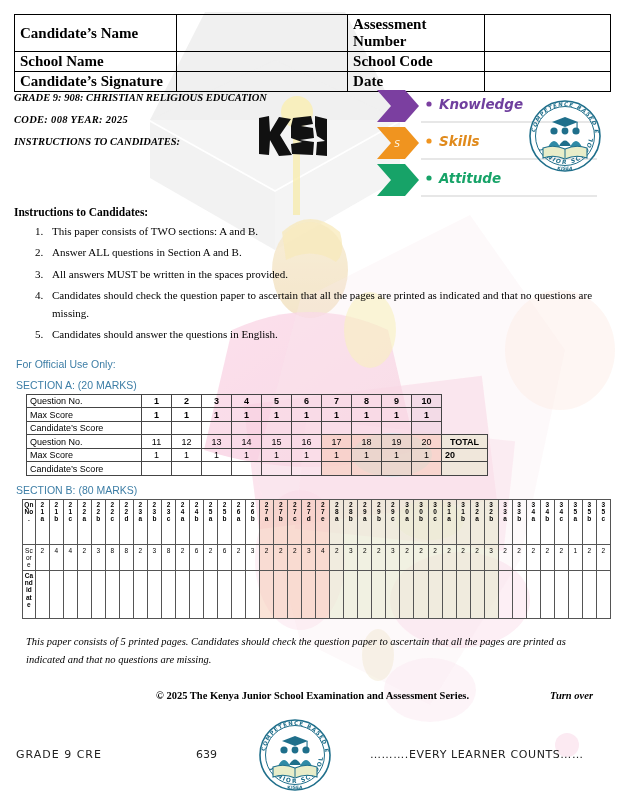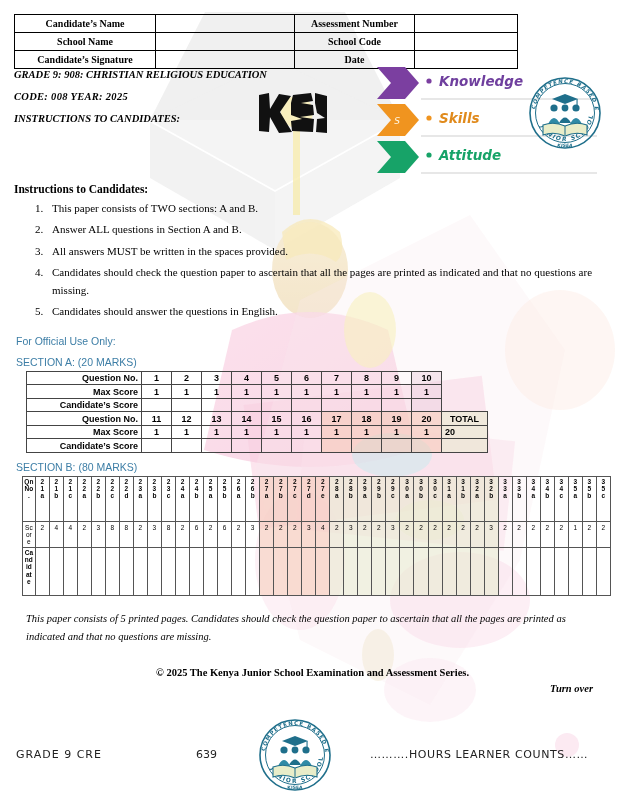--- a/index.html
+++ b/index.html
@@ -9,21 +9,21 @@
   }
   .page{position:absolute;inset:0;width:625px;height:810px;}
 
   
   .wm{position:absolute;inset:0;pointer-events:none;z-index:0;opacity:.55;}
   .wm svg{width:625px;height:810px;display:block;}
 
   .content{position:relative;z-index:2;padding:0 14px;}
 
   
-  table.cand{border-collapse:collapse;width:504px;margin-top:14px;font-weight:bold;font-size:10px;text-align:center;}
+  table.cand{border-collapse:collapse;width:597px;margin-top:14px;font-weight:bold;font-size:15px;}
   table.cand td{border:1px solid #000;height:15px;padding:1px 5px;}
   .c-lbl1{width:150px;}
   .c-in1{width:160px;}
   .c-lbl2{width:125px;margin-left:32px;}
   .c-in2{width:115px;}
 
   h1.doctitle{
     text-align:center;font-size:12.5px;font-weight:bold;margin:7px 0 11px 0;
     letter-spacing:.1px;
   }
@@ -43,44 +43,44 @@
   .instr-h{font-weight:bold;font-size:11.5px;margin:6px 0 5px 0;}
   ol.instr{margin:0 0 0 6px;padding-left:26px;font-size:11px;line-height:1.62;}
   ol.instr li{margin-bottom:3.5px;padding-left:6px;}
 
   .official{color:#3d7ea6;font-size:10.5px;margin:14px 0 9px 2px;font-family:"Liberation Sans",sans-serif;}
   .sect-h{color:#3d7ea6;font-size:10.5px;margin:8px 0 3px 2px;font-family:"Liberation Sans",sans-serif;}
 
   
   table.secA{border-collapse:collapse;font-family:"Liberation Sans",sans-serif;font-size:9px;margin-left:12px;}
   table.secA td{border:1px solid #444;height:12.5px;text-align:center;padding:0;}
-  table.secA td.lbl{font-weight:bold;width:108px;text-align:right;padding:0 3px;}
+  table.secA td.lbl{font-weight:normal;width:108px;text-align:left;padding:0 3px;}
   table.secA td.q{font-weight:bold;width:21px;}
-  table.secA td.qw{font-weight:bold;width:29px;}
+  table.secA td.qw{font-weight:normal;width:29px;}
   table.secA td.tot{font-weight:bold;width:42px;}
   table.secA td.totv{text-align:left;padding-left:3px;}
   .tintA{background:rgba(236,206,222,.45);}
   .tintB{background:rgba(246,200,176,.5);}
   .tintC{background:rgba(231,235,205,.55);}
 
   
   table.secB{border-collapse:collapse;font-family:"Liberation Sans",sans-serif;font-size:6.5px;margin-left:8px;}
   table.secB td{border:1px solid #555;padding:0;text-align:center;vertical-align:top;}
   table.secB td.rl{font-weight:bold;width:12px;line-height:1.12;padding-top:1px;}
   table.secB td.qn{font-weight:bold;width:14.1px;line-height:1.12;padding-top:1px;}
   table.secB tr.r-qn td{height:43px;}
   table.secB tr.r-sc td{height:23px;vertical-align:top;padding-top:2px;font-weight:normal;}
   table.secB tr.r-cd td{height:46px;}
   table.secB td.rl span{display:block;}
   table.secB td.qn span{display:block;}
 
   
   .note{font-style:italic;font-size:10.5px;line-height:1.75;margin:14px 12px 0 12px;}
   .copy{text-align:center;font-weight:bold;font-size:10.5px;margin-top:20px;position:relative;}
-  .copy .turn{position:absolute;right:18px;top:16px;font-style:italic;}
+  .copy .turn{position:absolute;right:18px;top:0;font-style:italic;}
 
   
   .pgfoot{position:absolute;left:0;right:0;bottom:26px;height:66px;z-index:3;}
   .pgfoot .fl{position:absolute;left:16px;top:30px;font-size:11px;letter-spacing:1px;color:#222;font-family:"DejaVu Sans",sans-serif;}
   .pgfoot .fc{position:absolute;left:196px;top:30px;font-size:11px;color:#222;font-family:"DejaVu Sans",sans-serif;}
   .pgfoot .fr{position:absolute;left:370px;top:30px;font-size:11px;letter-spacing:.6px;color:#222;font-family:"DejaVu Sans",sans-serif;}
   .pgfoot .seal{position:absolute;left:258px;top:0px;}
 </style>
 </head>
 <body>
@@ -674,15 +674,15 @@
           <path d="M31 47 q6 -11 12 0 z"></path>
           <circle cx="26" cy="32" r="3.6"></circle>
           <path d="M20 48 q6 -12 12 0 z" fill="#2f8aa6"></path>
           <circle cx="48" cy="32" r="3.6"></circle>
           <path d="M42 48 q6 -12 12 0 z" fill="#2f8aa6"></path>
         </g>
         <path d="M15 49 q11 -4 22 1 q11 -5 22 -1 l0 10 q-11 -4 -22 1 q-11 -5 -22 -1 z" fill="#e9edc9" stroke="#1f6f8b" stroke-width="1.1"></path>
         <line x1="37" y1="50" x2="37" y2="59" stroke="#1f6f8b" stroke-width="1"></line>
       </svg>
     </div>
-    <div class="fr">……….HOURS LEARNER COUNTS……</div>
+    <div class="fr">……….EVERY LEARNER COUNTS……</div>
   </div>
 </div>
 
 </body></html>

